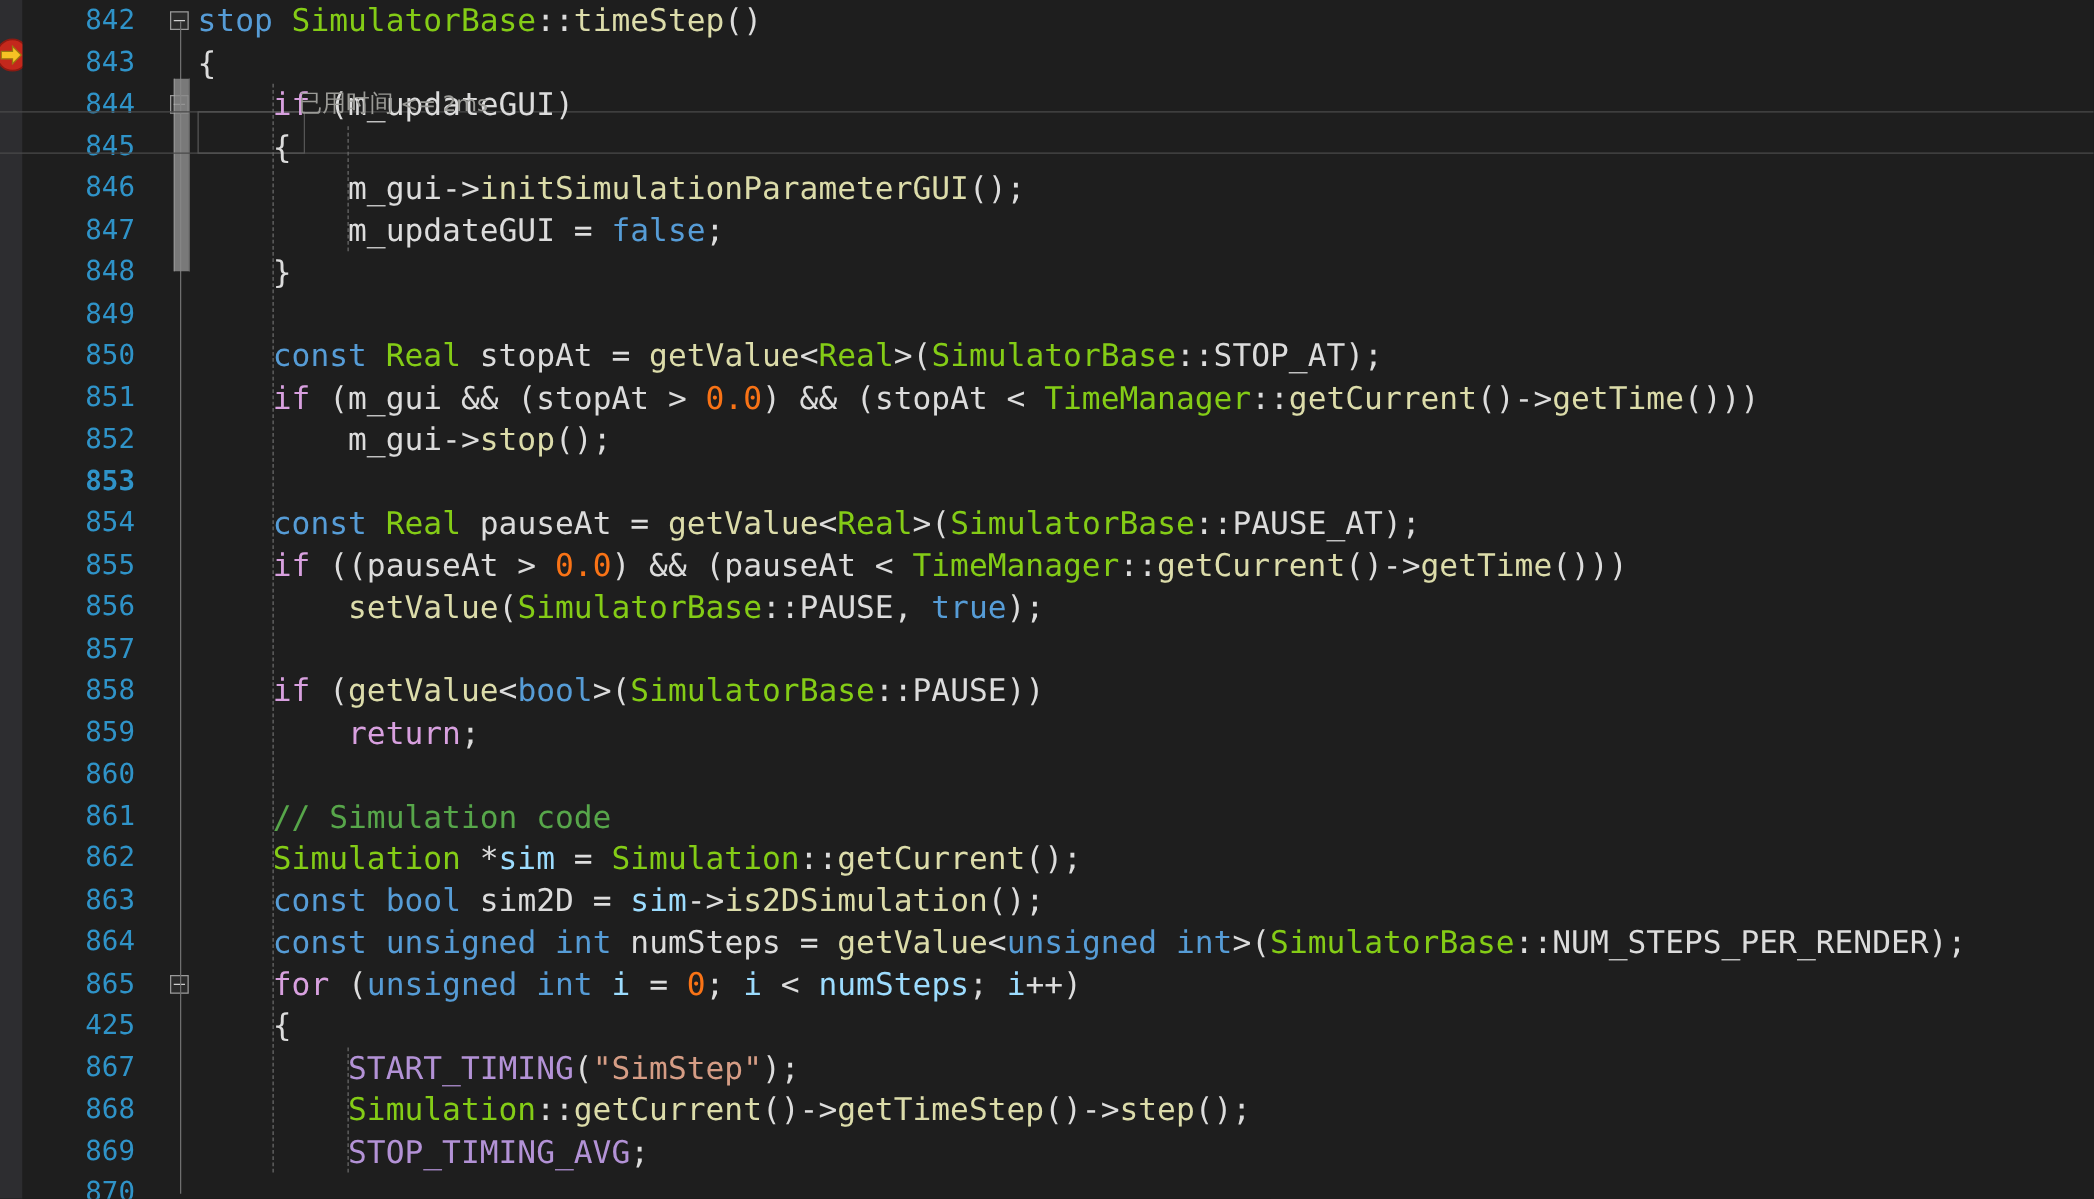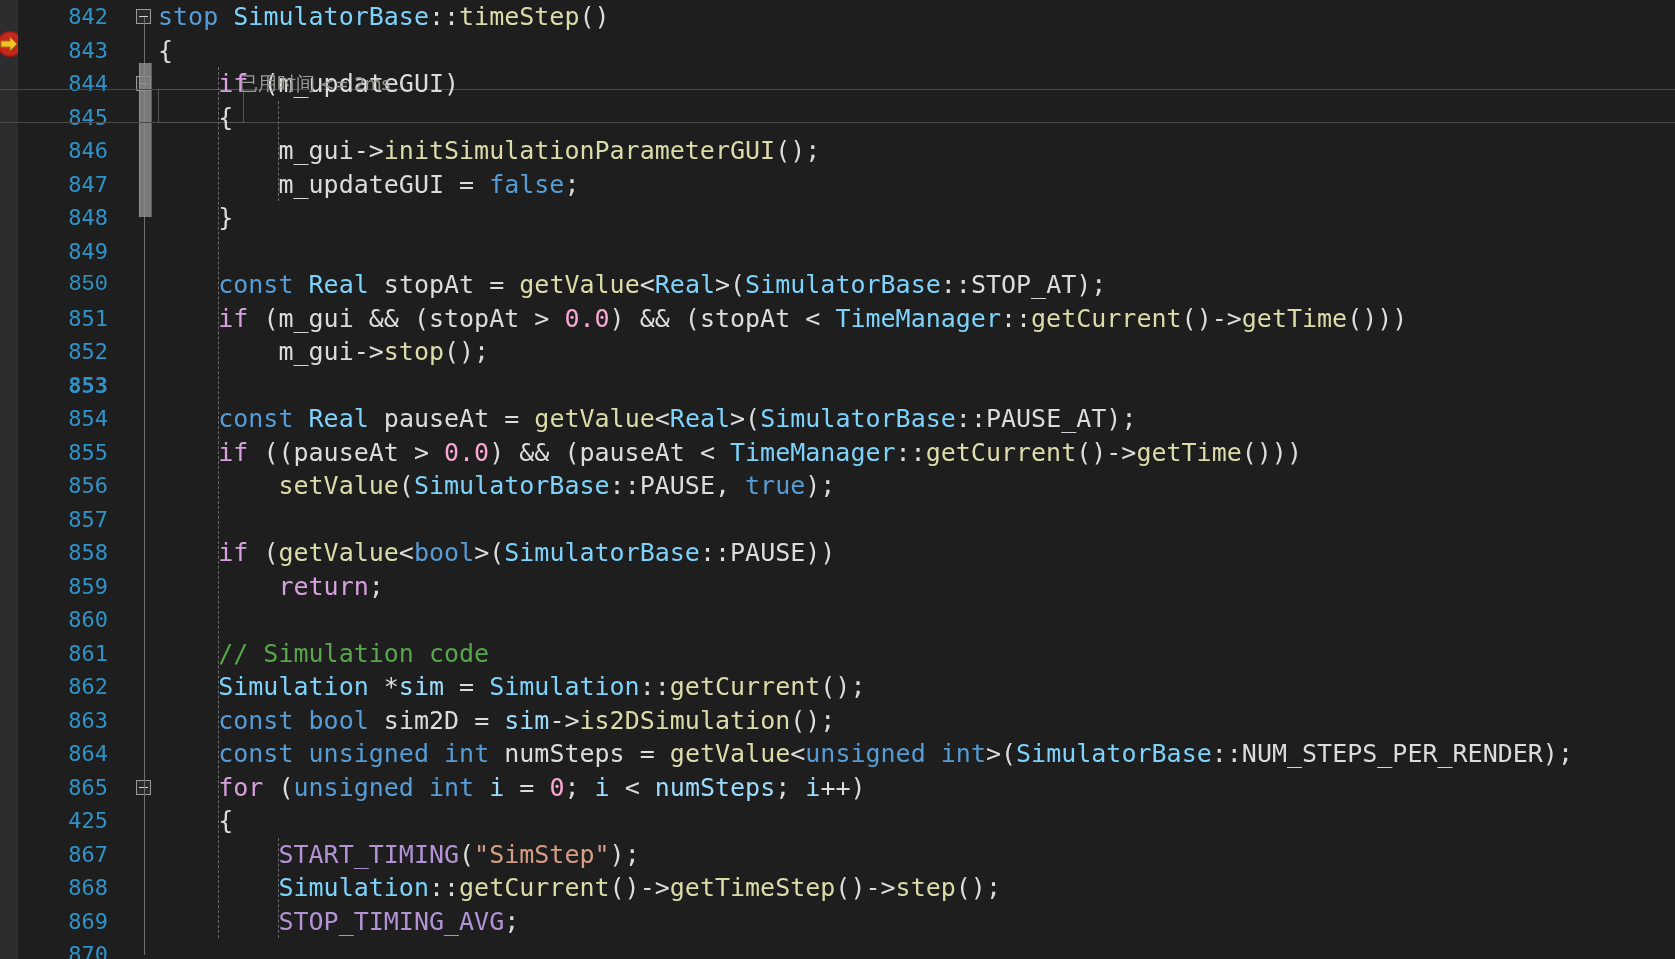--- a/index.html
+++ b/index.html
@@ -89,26 +89,26 @@
     position:absolute;
     font-family:"DejaVu Sans","Liberation Sans",sans-serif;
     color:#9a9a96;font-size:18px;line-height:33.5px;white-space:pre;
   }
   .codelens .cjk{font-size:19px;}
   .codelens .lat{font-size:17px;}
 
   
   .kw   {color:#569cd6;}   
   .ctl  {color:#d8a0df;}   
-  .type {color:#7dd3fc;}   
+  .type {color:#84cc16;}   
   .fn   {color:#dcdcaa;}   
   .str  {color:#d69d85;}   
   .mac  {color:#b392d6;}   
   .cmt  {color:#57a64a;}   
-  .num  {color:#f9a8d4;}   
+  .num  {color:#f97316;}   
   .id   {color:#9cdcfe;}   
   .pl   {color:#dcdcdc;}   
 </style>
 </head>
 <body>
 
 <div id="editor">
 
   <div class="breakpoint-strip"></div>
 
@@ -121,21 +121,21 @@
 
   <div class="gutter" id="gutter">
       <div class="ln" style="top: 0px;">842</div>
       <div class="ln" style="top: 33.5px;">843</div>
       <div class="ln" style="top: 67px;">844</div>
       <div class="ln" style="top: 100.5px;">845</div>
       <div class="ln" style="top: 134px;">846</div>
       <div class="ln" style="top: 167.5px;">847</div>
       <div class="ln" style="top: 201px;">848</div>
       <div class="ln" style="top: 234.5px;">849</div>
-      <div class="ln" style="top: 268px; font-family: Liberation Mono, monospace;">850</div>
+      <div class="ln" style="top: 268px;">850</div>
       <div class="ln" style="top: 301.5px;">851</div>
       <div class="ln" style="top: 335px; text-align: right;">852</div>
       <div class="ln" style="top: 368.5px; font-weight: bold;">853</div>
       <div class="ln" style="top: 402px;">854</div>
       <div class="ln" style="top: 435.5px;">855</div>
       <div class="ln" style="top: 469px;">856</div>
       <div class="ln" style="top: 502.5px;">857</div>
       <div class="ln" style="top: 536px;">858</div>
       <div class="ln" style="top: 569.5px;">859</div>
       <div class="ln" style="top: 603px;">860</div>

